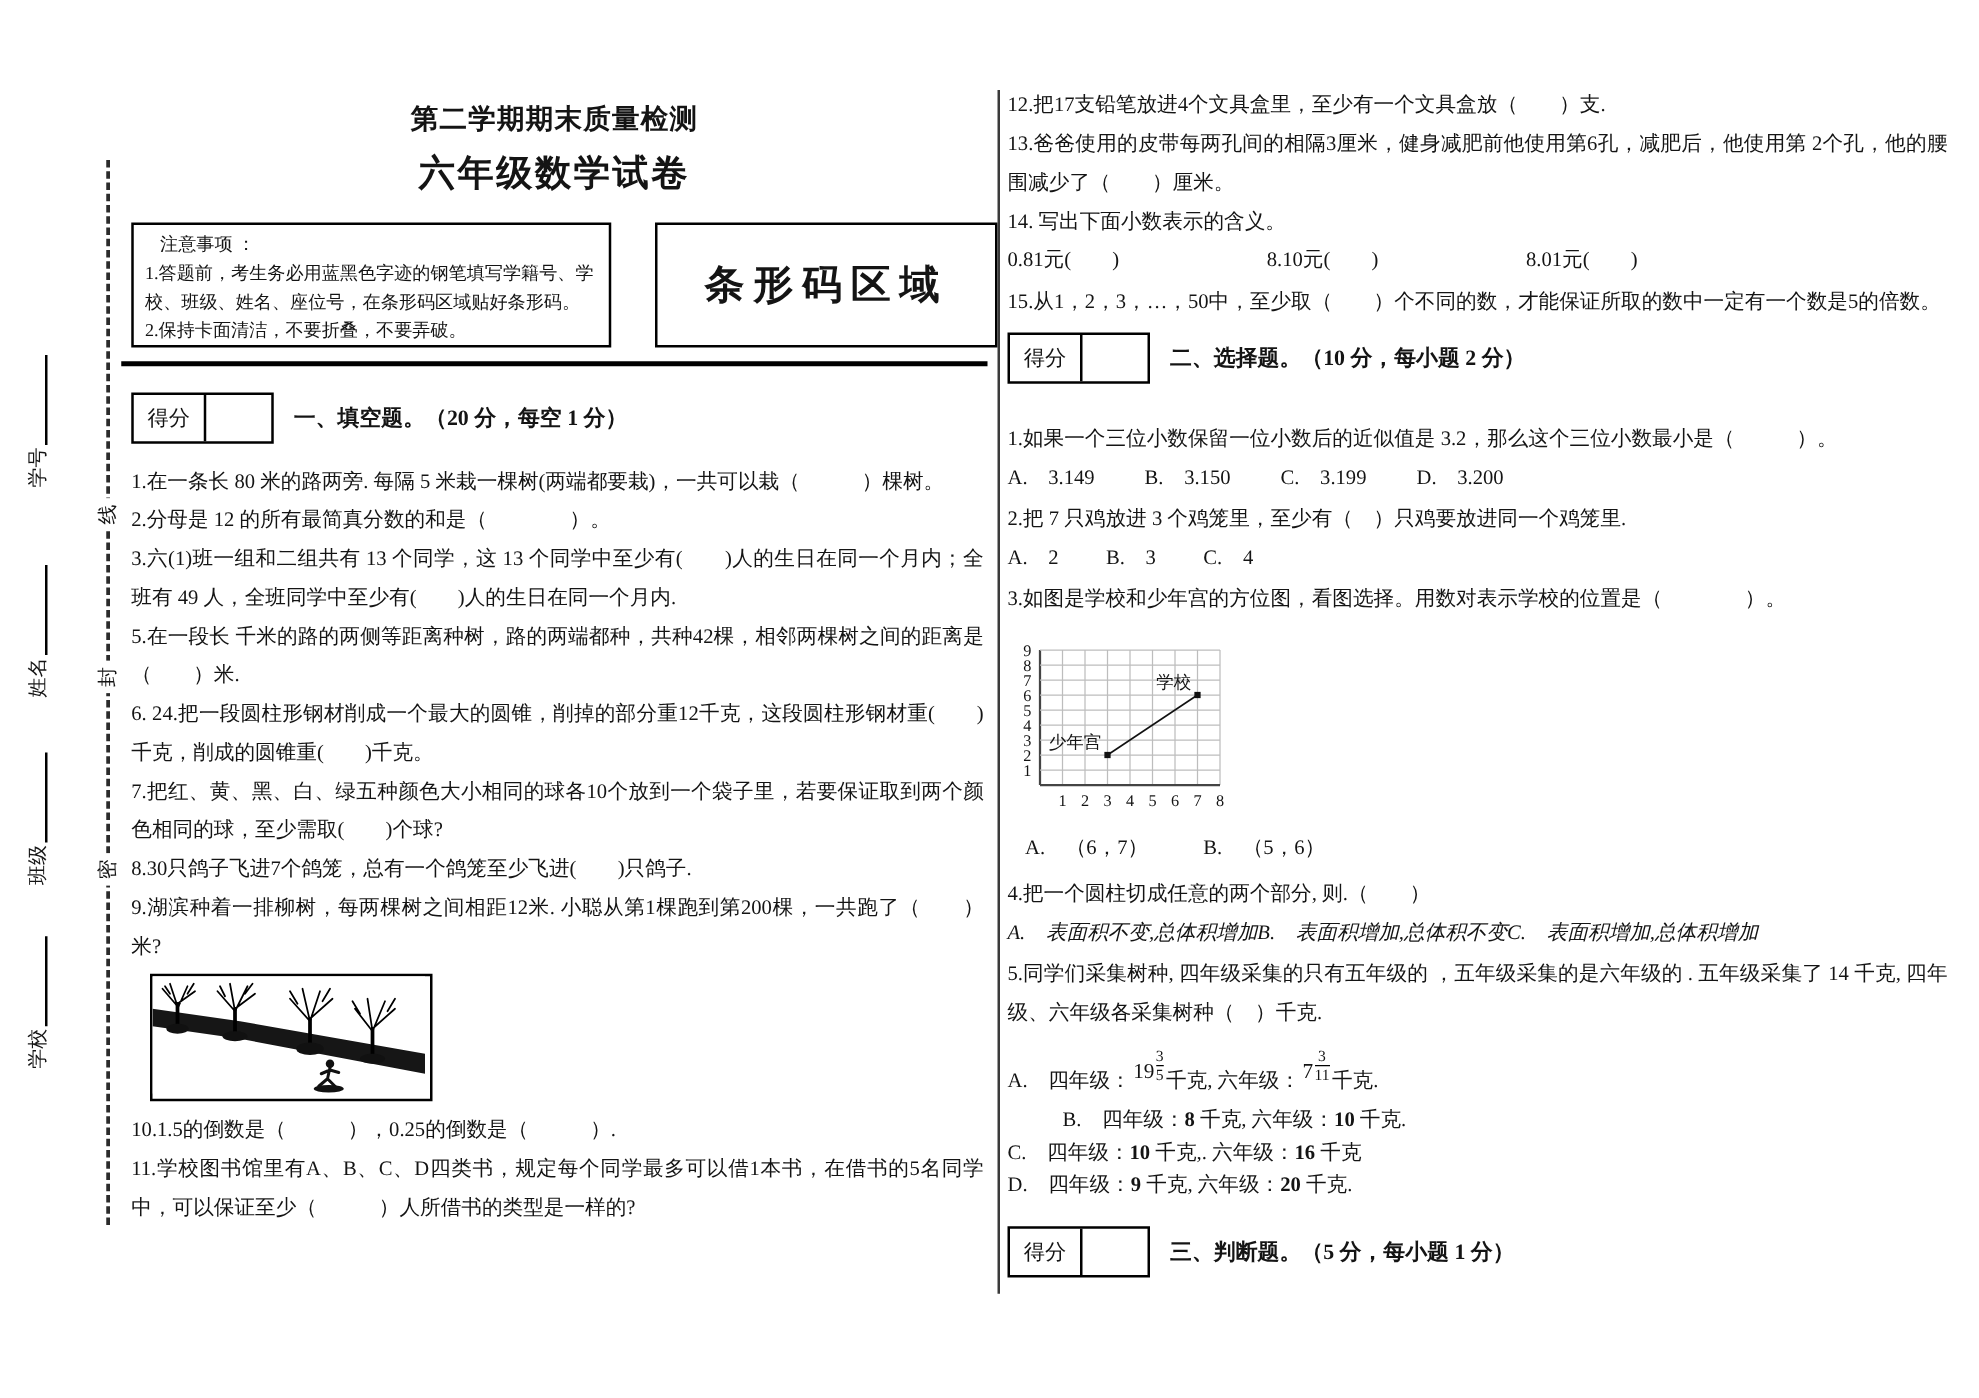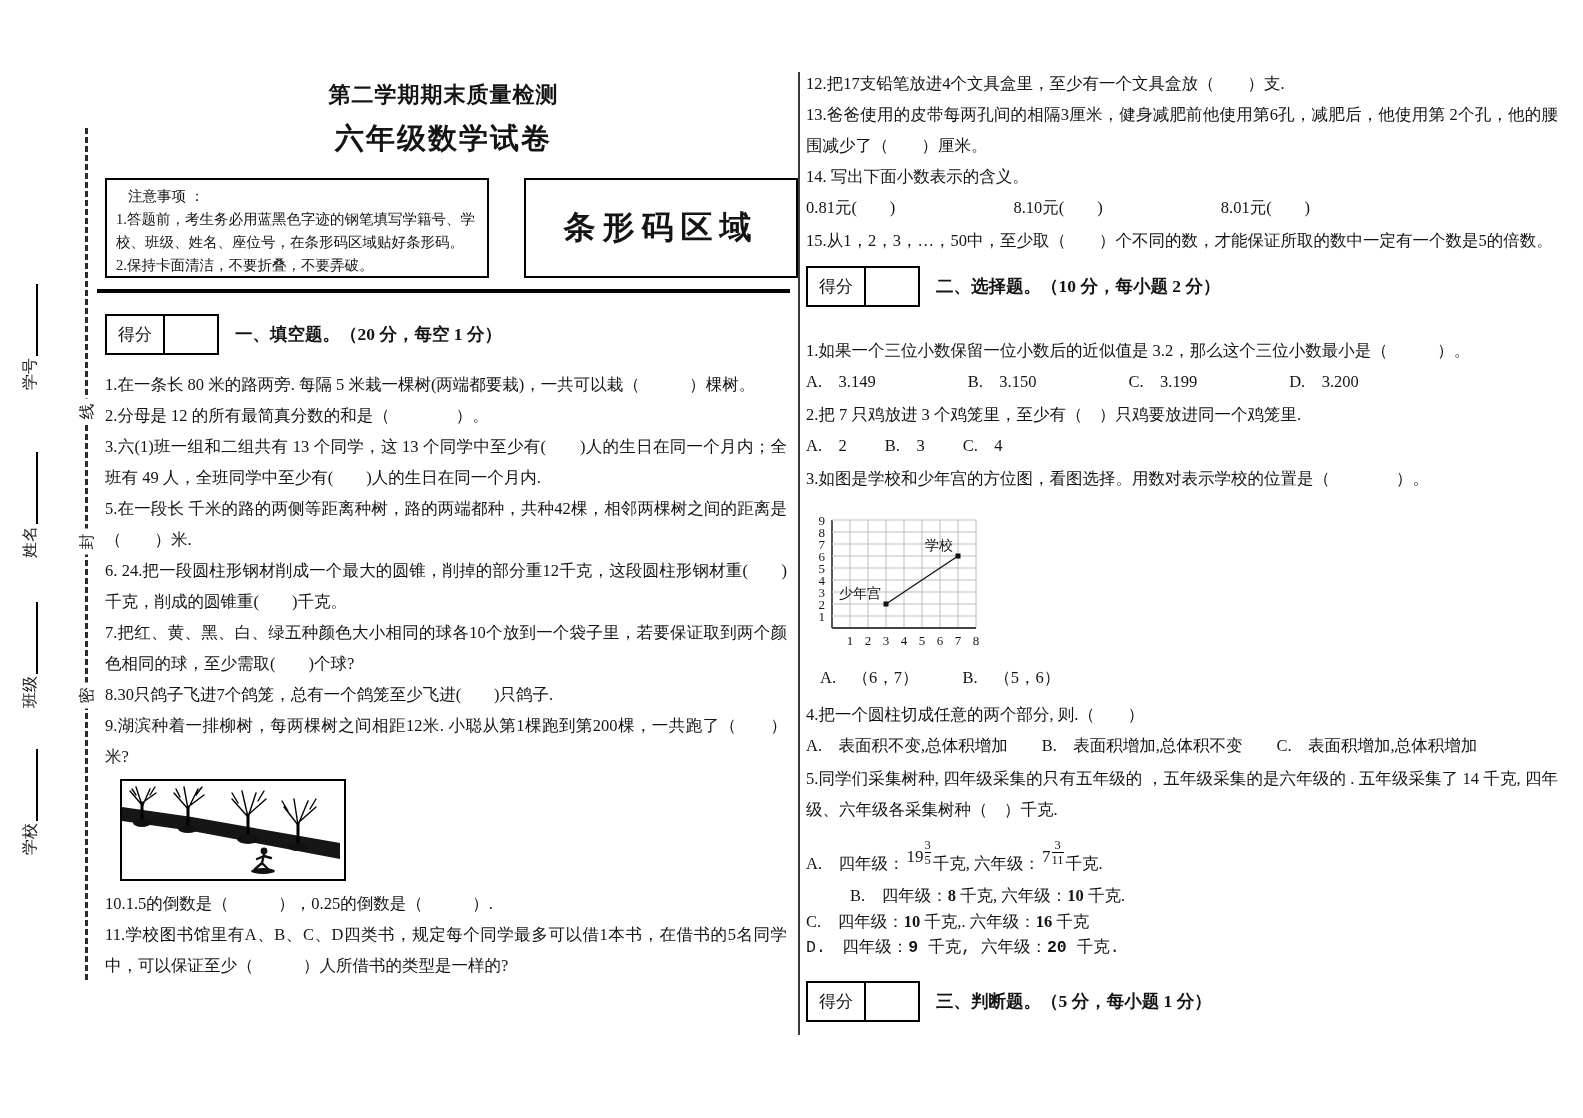--- a/index.html
+++ b/index.html
@@ -182,21 +182,21 @@
 
     <div class="score-row" style="margin-top:10px; margin-bottom:28px;">
       <div class="score-table">
         <div class="score-cell-label">得分</div>
         <div class="score-cell-empty"></div>
       </div>
       <div class="sec-title">二、选择题。（10 分，每小题 2 分）</div>
     </div>
 
     <p>1.如果一个三位小数保留一位小数后的近似值是 3.2，那么这个三位小数最小是（　　　）。</p>
-    <div class="opt-row" style="gap:92px;">
+    <div class="opt-row" style="gap:40px;">
       <span>A.　3.149</span>
       <span>B.　3.150</span>
       <span>C.　3.199</span>
       <span>D.　3.200</span>
     </div>
 
     <p>2.把 7 只鸡放进 3 个鸡笼里，至少有（　）只鸡要放进同一个鸡笼里.</p>
     <div class="opt-row" style="gap:38px;">
       <span>A.　2</span>
       <span>B.　3</span>
@@ -248,21 +248,21 @@
           <rect x="147.5" y="55.5" width="5" height="5" fill="#111"></rect>
           <text x="145" y="52" text-anchor="end" font-size="14">学校</text>
         </svg>
     </div>
     <div class="opt-row" style="gap:44px; margin-left:14px;">
       <span>A.　（6，7）</span>
       <span>B.　（5，6）</span>
     </div>
 
     <p style="margin-top:6px;">4.把一个圆柱切成任意的两个部分, 则.（　　）</p>
-    <div class="opt-row" style="gap:34px;">
+    <div class="opt-row" style="font-style:italic;">
       <span>A.　表面积不变,总体积增加</span>
       <span>B.　表面积增加,总体积不变</span>
       <span>C.　表面积增加,总体积增加</span>
     </div>
 
     <p>5.同学们采集树种, 四年级采集的只有五年级的 ，五年级采集的是六年级的 . 五年级采集了 14 千克, 四年级、六年级各采集树种（　）千克.</p>
 
     <p style="margin-top:14px;">
       <span>A.　四年级：</span><span class="mixed">
           <span class="whole">19</span>
@@ -278,21 +278,21 @@
           </span>
         </span><span>千克.</span>
     </p>
 
     <p style="line-height:26px; margin-top:4px;margin-left:44px;">
       <span>B.　四年级：</span><span class="bnum">8</span> <span>千克, 六年级：</span><span class="bnum">10</span> <span>千克.</span>
     </p>
     <p style="line-height:26px;">
       <span>C.　四年级：</span><span class="bnum">10</span> <span>千克,. 六年级：</span><span class="bnum">16</span> <span>千克</span>
     </p>
-    <p style="line-height:26px;font-family:Liberation Mono, monospace;">
+    <p style="line-height:26px;">
       <span>D.　四年级：</span><span class="bnum">9</span> <span>千克, 六年级：</span><span class="bnum">20</span> <span>千克.</span>
     </p>
 
     <div class="score-row" style="margin-top:20px;">
       <div class="score-table">
         <div class="score-cell-label">得分</div>
         <div class="score-cell-empty"></div>
       </div>
       <div class="sec-title">三、判断题。（5 分，每小题 1 分）</div>
     </div>

